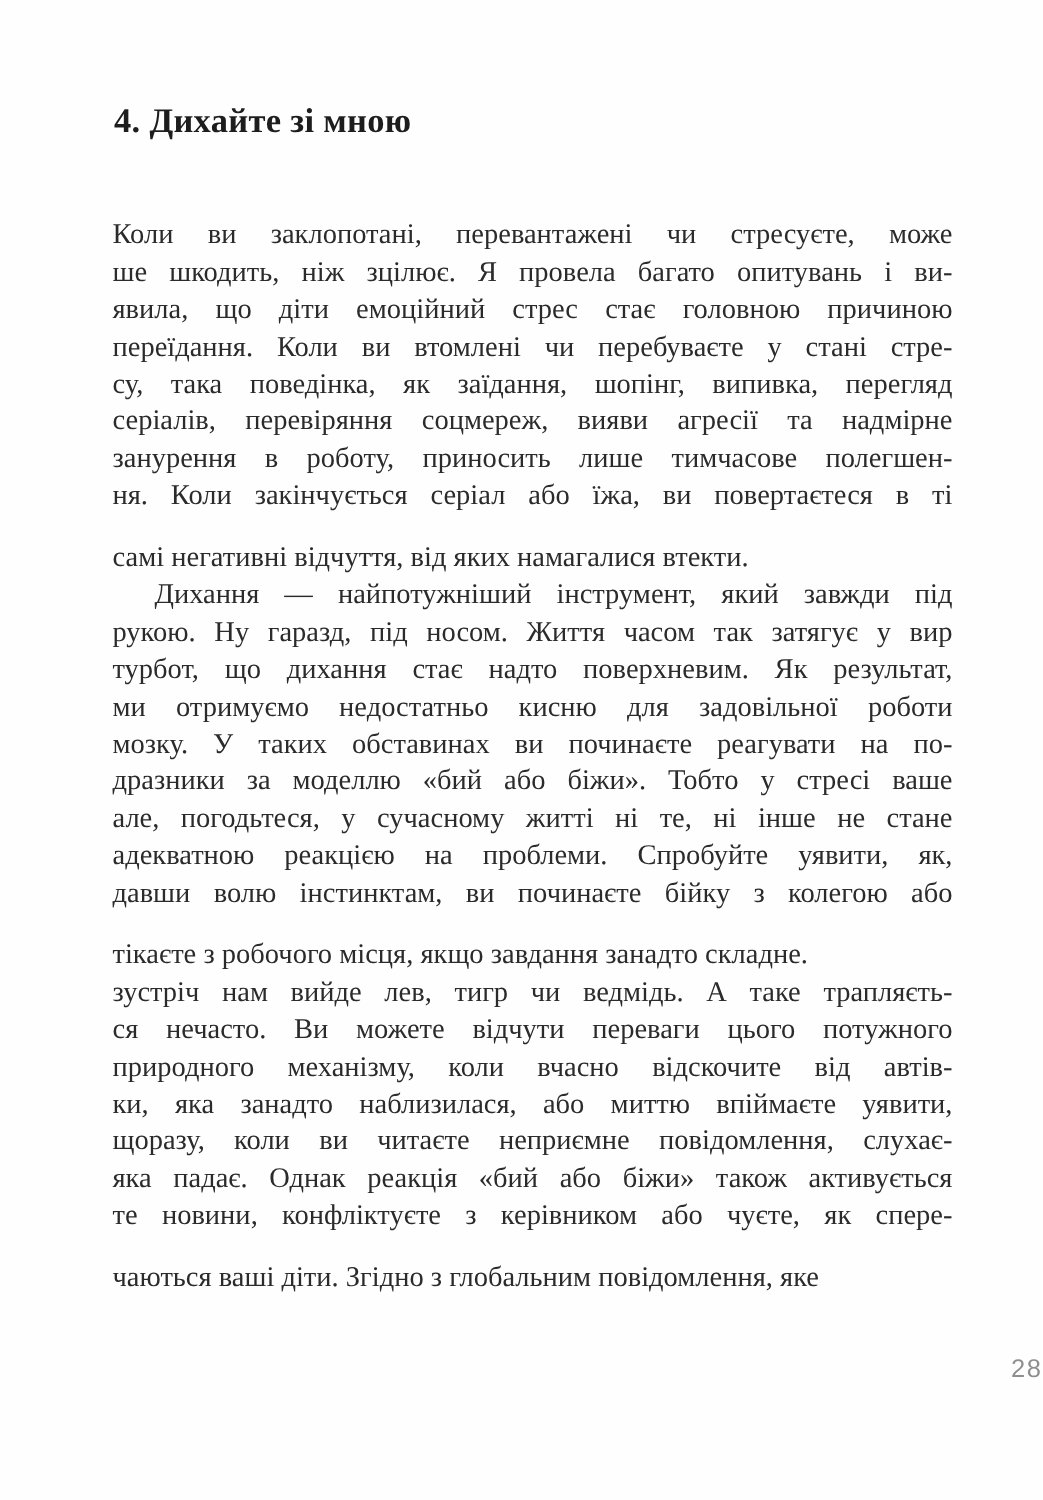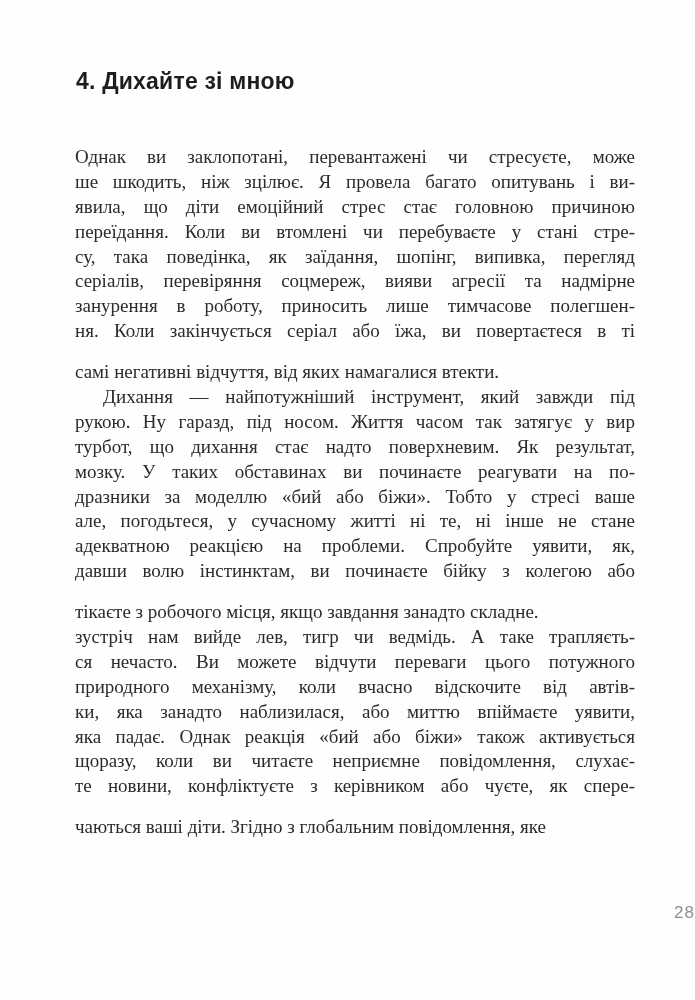--- a/index.html
+++ b/index.html
@@ -17,21 +17,21 @@
   }
   .chapter-title {
     position: absolute;
     left: 76px;
     top: 68px;
     margin: 0;
     font-size: 23px;
     font-weight: bold;
     letter-spacing: 0.2px;
     color: var(--title-color, #1d1d1d);
-    font-family: Liberation Sans, sans-serif;
+    font-family: Liberation Serif, serif;
   }
   .body-text {
     position: absolute;
     left: 75px;
     top: 145px;
     width: 560px;
     font-size: 19px;
     color: var(--text-color, #2b2b2b);
   }
   .line {
@@ -60,42 +60,43 @@
     color: var(--folio-color, #8e8e8e);
   }
 </style>
 </head>
 <body>
 
 <div class="page">
   <h1 class="chapter-title">4. Дихайте зі мною</h1>
 
   <div class="body-text">
-      <div class="line">Однак ви заклопотані, перевантажені чи стресуєте, може</div>
+      <div class="line">Коли ви заклопотані, перевантажені чи стресуєте, може</div>
       <div class="line">ше шкодить, ніж зцілює. Я провела багато опитувань і ви-</div>
       <div class="line">явила, що діти емоційний стрес стає головною причиною</div>
       <div class="line">переїдання. Коли ви втомлені чи перебуваєте у стані стре-</div>
       <div class="line">су, така поведінка, як заїдання, шопінг, випивка, перегляд</div>
       <div class="line">серіалів, перевіряння соцмереж, вияви агресії та надмірне</div>
       <div class="line">занурення в роботу, приносить лише тимчасове полегшен-</div>
       <div class="line">ня. Коли закінчується серіал або їжа, ви повертаєтеся в ті</div>
       <div class="line last">самі негативні відчуття, від яких намагалися втекти.</div>
       <div class="line indent">Дихання — найпотужніший інструмент, який завжди під</div>
       <div class="line">рукою. Ну гаразд, під носом. Життя часом так затягує у вир</div>
       <div class="line">турбот, що дихання стає надто поверхневим. Як результат,</div>
+      <div class="line">ми отримуємо недостатньо кисню для задовільної роботи</div>
       <div class="line">мозку. У таких обставинах ви починаєте реагувати на по-</div>
       <div class="line">дразники за моделлю «бий або біжи». Тобто у стресі ваше</div>
       <div class="line">але, погодьтеся, у сучасному житті ні те, ні інше не стане</div>
       <div class="line">адекватною реакцією на проблеми. Спробуйте уявити, як,</div>
       <div class="line">давши волю інстинктам, ви починаєте бійку з колегою або</div>
       <div class="line last">тікаєте з робочого місця, якщо завдання занадто складне.</div>
       <div class="line">зустріч нам вийде лев, тигр чи ведмідь. А таке трапляєть-</div>
       <div class="line">ся нечасто. Ви можете відчути переваги цього потужного</div>
       <div class="line">природного механізму, коли вчасно відскочите від автів-</div>
       <div class="line">ки, яка занадто наблизилася, або миттю впіймаєте уявити,</div>
+      <div class="line">щоразу, коли ви читаєте неприємне повідомлення, слухає-</div>
       <div class="line">яка падає. Однак реакція «бий або біжи» також активується</div>
-      <div class="line">щоразу, коли ви читаєте неприємне повідомлення, слухає-</div>
       <div class="line">те новини, конфліктуєте з керівником або чуєте, як спере-</div>
       <div class="line last">чаються ваші діти. Згідно з глобальним повідомлення, яке</div>
     </div>
 
   <div class="page-number">28</div>
 </div>
 
 </body></html>

